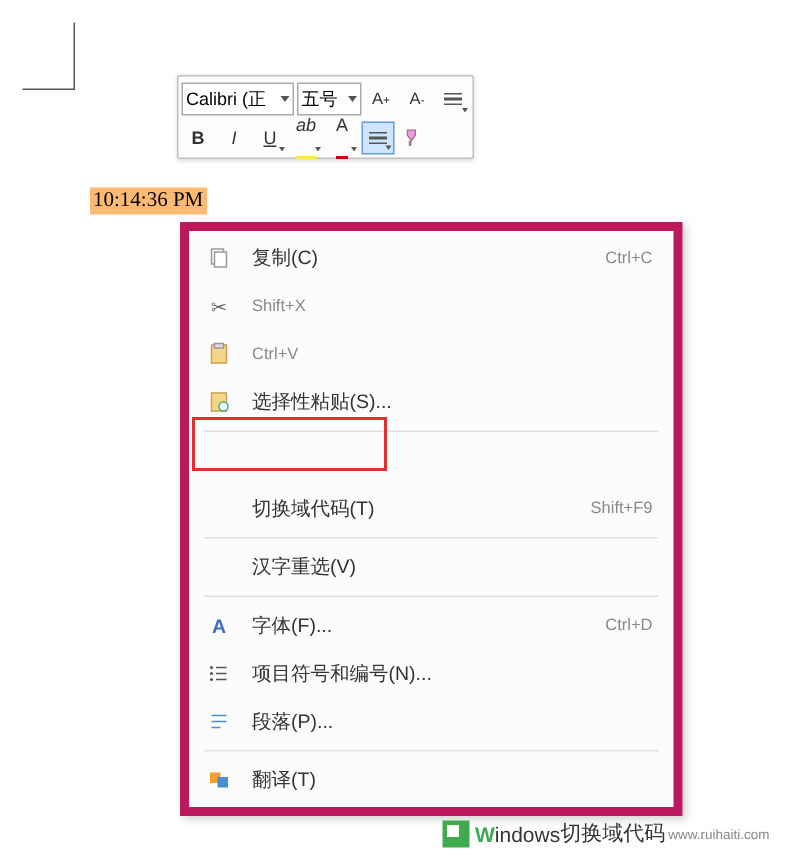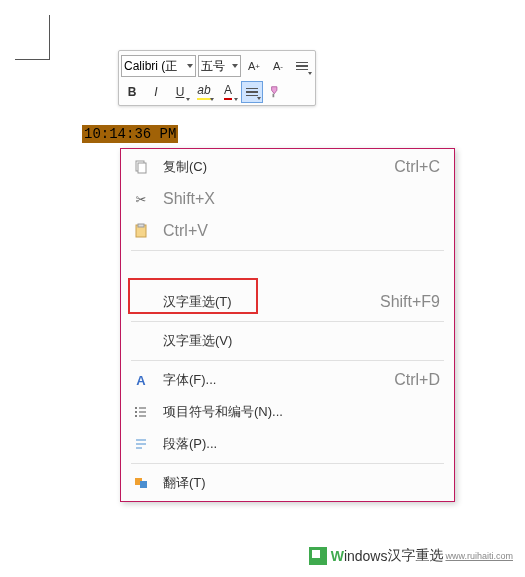--- a/index.html
+++ b/index.html
@@ -64,67 +64,66 @@
       position: relative;
     }
     .tb-btn.sup { font-size: 11px; }
     .tb-btn .mini-drop {
       position: absolute; right: 1px; bottom: 2px;
       width: 0; height: 0;
       border-left: 2px solid transparent;
       border-right: 2px solid transparent;
       border-top: 3px solid #555;
     }
-    .underline-bar { border-bottom: 2px solid #c00; padding-bottom: 3px; display:inline-block; line-height:10px;}
+    .underline-bar { border-bottom: 2px solid #c00; padding-bottom: 16px; display:inline-block; line-height:10px;}
     .highlight-btn .underline-bar { border-bottom-color: #ffeb3b; }
     .align-active { background: #cfe4ff; border: 1px solid #6aa0e0; }
     .format-painter svg { width:14px; height:14px; }
     .list-lines { display:flex; flex-direction:column; gap:2px; }
     .list-lines div { width:12px; height:1.5px; background:#555; }
 
     .selected-time {
       position: absolute;
       top: 125px;
       left: 60px;
-      background: #a16207;
+      background: #fdba74;
       color: #000;
       padding: 1px 2px;
       font-size: 14px;
-      font-family: Liberation Mono, monospace;
-      margin-left: 22px;
+      font-family: Liberation Serif, serif;
     }
 
     .context-menu {
       position: absolute;
       top: 148px;
       left: 120px;
       width: 335px;
       background: #fcfcfc;
-      border: 1px solid #be185d;
+      border: 6px solid #be185d;
       box-shadow: 2px 2px 6px rgba(0,0,0,0.2);
       padding: 2px 0;
     }
     .menu-item {
       display: flex;
       align-items: center;
       height: 32px;
       padding: 0 14px 0 10px;
       cursor: pointer;
       color: #333;
       font-size: 13px;
     }
     .menu-icon {
       width: 20px;
       height: 20px;
       margin-right: 12px;
       display: flex; align-items: center; justify-content: center;
       color: #666;
     }
     .menu-label { flex: 1; }
-    .menu-shortcut { color: #888; font-size: 16px; }
+    .menu-shortcut { color: #888; font-size: 11px; }
     .menu-divider { height: 1px; background: #e0e0e0; margin: 3px 10px; }
     .highlight-box {
       border: 2px solid #e03030;
       position: absolute;
     }
     .hb1 { top: 278px; left: 128px; width: 130px; height: 36px; z-index: 5; pointer-events:none; }
 
     .watermark {
       position: absolute;
       bottom: 12px;
@@ -137,21 +136,21 @@
     .wm-logo {
       width: 18px; height: 18px;
       background: #3faa4e;
       margin-right: 4px;
       position: relative;
     }
     .wm-logo::before {
       content:""; position:absolute; top:3px; left:3px; width:8px; height:8px; background:#fff;
     }
     .wm-green { color: #3faa4e; font-weight: bold; }
-    .wm-sub { font-size: 9px; color:#888; margin-left:2px;text-decoration:underline; }
+    .wm-sub { font-size: 9px; color:#888; margin-left:2px; }
   </style>
 </head>
 <body>
 
 <div class="doc-corner"></div>
 
 <div class="mini-toolbar">
   <div class="toolbar-row">
     <div class="font-select">
       <span class="font-name">Calibri (正</span>
@@ -229,27 +228,36 @@
   </div>
   <div class="menu-item">
     <span class="menu-icon">
       <svg width="16" height="16" viewBox="0 0 16 16">
           <rect x="3" y="2" width="10" height="12" fill="#f6d58a" stroke="#c9a050"></rect>
           <rect x="5" y="1" width="6" height="3" fill="#ddd" stroke="#999"></rect>
         </svg>
     </span>
     <span class="menu-shortcut">Ctrl+V</span>
   </div>
+  <div class="menu-item">
+    <span class="menu-icon">
+      <svg width="16" height="16" viewBox="0 0 16 16">
+          <rect x="3" y="2" width="10" height="12" fill="#f6d58a" stroke="#c9a050"></rect>
+          <circle cx="11" cy="11" r="3" fill="#fff" stroke="#4a8"></circle>
+        </svg>
+    </span>
+    <span class="menu-label">选择性粘贴(S)...</span>
+  </div>
   <div class="menu-divider"></div>
   <div class="menu-item">
     <span class="menu-icon"></span>
   </div>
   <div class="menu-item">
     <span class="menu-icon"></span>
-    <span class="menu-label">汉字重选(T)</span>
+    <span class="menu-label">切换域代码(T)</span>
     <span class="menu-shortcut">Shift+F9</span>
   </div>
   <div class="menu-divider"></div>
   <div class="menu-item">
     <span class="menu-icon"></span>
     <span class="menu-label">汉字重选(V)</span>
   </div>
   <div class="menu-divider"></div>
   <div class="menu-item">
     <span class="menu-icon" style="color:#3a6fc8;font-weight:bold">A</span>
@@ -290,15 +298,15 @@
     <span class="menu-label">翻译(T)</span>
   </div>
 </div>
 
 <div class="highlight-box hb1"></div>
 
 <div class="watermark">
   <div class="wm-logo"></div>
   <span class="wm-green">W</span>
     <span>indows</span>
-    <span>汉字重选</span>
+    <span>切换域代码</span>
   <span class="wm-sub">www.ruihaiti.com</span>
 </div>
 
 </body></html>

